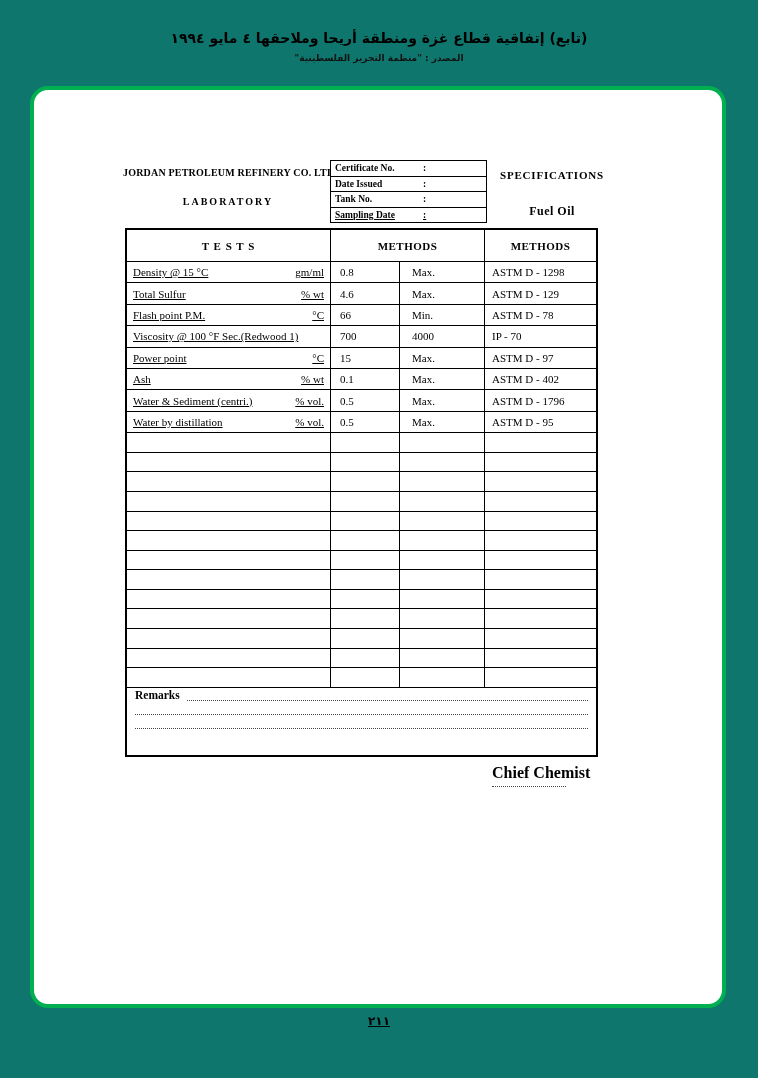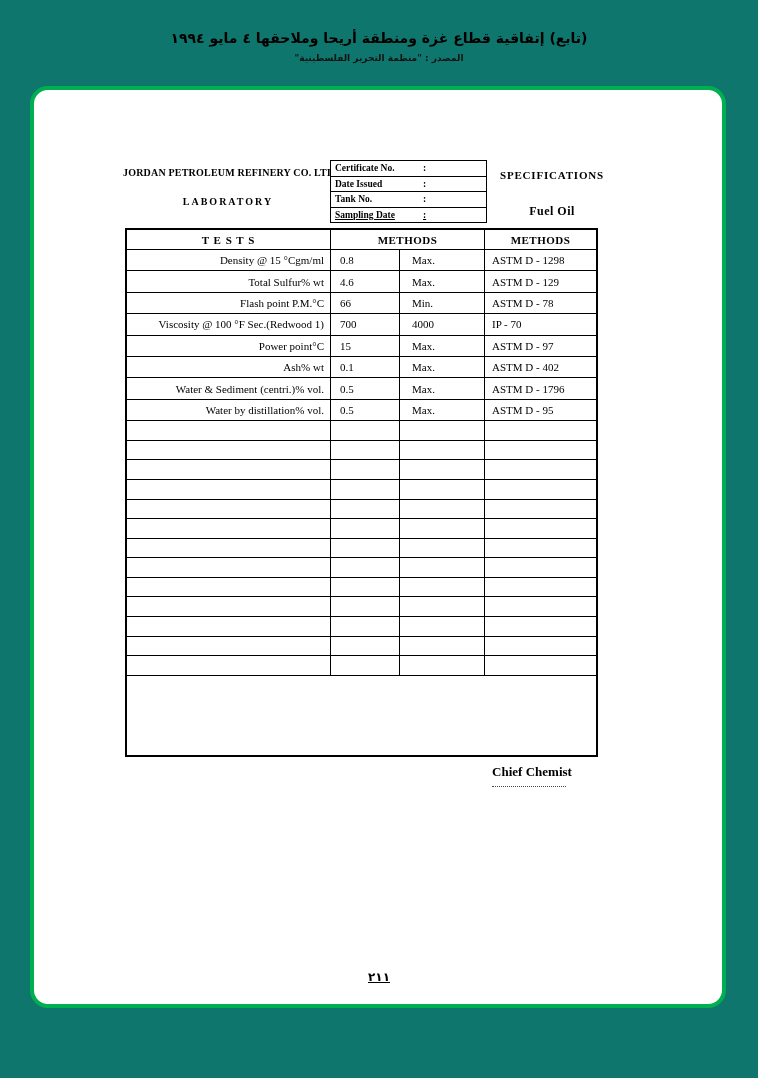--- a/index.html
+++ b/index.html
@@ -54,54 +54,54 @@
   }
   .spec-product {
     position:absolute; left:490px; top:188px; width:124px; text-align:center;
     font-size:12px; font-weight:bold; letter-spacing:0.5px;margin-top:16px;
   }
 
   .form-box {
     position:absolute; left:125px; top:228px; width:473px; height:529px;
     border:2px solid #000; background:#fff;
   }
-  .thead { display:flex; height:20px; border-bottom:1.5px solid #000; }
+  .thead { display:flex; height:32px; border-bottom:1.5px solid #000; }
   .th {
     display:flex; align-items:center; justify-content:center;
     font-size:11px; font-weight:bold;
   }
   .th-tests   { width:204px; border-right:1.5px solid #000; letter-spacing:1px; }
   .th-results { width:154px; border-right:1.5px solid #000; letter-spacing:0.5px; }
   .th-methods { flex:1; letter-spacing:0.5px; }
 
   .trow { display:flex; height:21.4px; border-bottom:1px solid #000; font-size:11px; }
   .trow.empty { height:19.6px; }
   .td { overflow:hidden; white-space:nowrap; }
   .td-test {
     width:204px; border-right:1px solid #000;
-    display:flex; justify-content:flex-end; align-items:center; padding:0 6px;
+    display:flex; justify-content:space-between; align-items:center; padding:0 6px;text-decoration:underline;
   }
   .td-value { width:69px; border-right:1px solid #000; display:flex; align-items:center; padding-left:9px; }
   .td-limit { width:85px; border-right:1px solid #000; display:flex; align-items:center; padding-left:12px; }
   .td-method { flex:1; display:flex; align-items:center; padding-left:7px; }
 
   .remarks-area { position:absolute; left:0; bottom:0; width:100%; height:75px; padding:5px 8px 0 8px; }
   .remarks-line1 { display:flex; align-items:flex-end; height:16px; }
   .remarks-label { font-size:11.5px; font-weight:bold; padding-right:7px; line-height:12px; }
   .dotline { flex:1; border-bottom:1.5px dotted #444; height:12px; }
   .dotline.full { display:block; height:0; margin-top:13px; border-bottom:1.5px dotted #444; }
 
   .chief {
     position:absolute; left:492px; top:764px; width:80px; text-align:center;
-    font-size:13px; font-weight:bold; white-space:nowrap;
+    font-size:16px; font-weight:bold; white-space:nowrap;
   }
   .chief-line { position:absolute; left:492px; top:786px; width:74px; border-bottom:1.5px dotted #444; }
 
   .page-number {
-    position:absolute; top:970px; left:0; width:100%; text-align:center;
+    position:absolute; top:1014px; left:0; width:100%; text-align:center;
     font-family:"DejaVu Sans", sans-serif; font-size:12px; font-weight:bold;text-decoration:underline;
   }
 </style>
 </head>
 <body>
 
 <div class="page">
 
   <div class="arabic-title" dir="rtl">(تابع) إتفاقية قطاع غزة ومنطقة أريحا وملاحقها ٤ مايو ١٩٩٤</div>
 
@@ -289,19 +289,27 @@
           <div class="td td-method"></div>
         </div>
         <div class="trow empty">
           <div class="td td-test"></div>
           <div class="td td-value"></div>
           <div class="td td-limit"></div>
           <div class="td td-method"></div>
         </div>
       </div>
 
+    <div class="remarks-area">
+      <div class="remarks-line1">
+        <span class="remarks-label">Remarks</span>
+        <span class="dotline"></span>
+      </div>
+      <div class="dotline full"></div>
+      <div class="dotline full"></div>
+    </div>
   </div>
 
   <div class="chief">Chief Chemist</div>
   <div class="chief-line"></div>
 
   <div class="page-number">٢١١</div>
 </div>
 
 </body></html>

